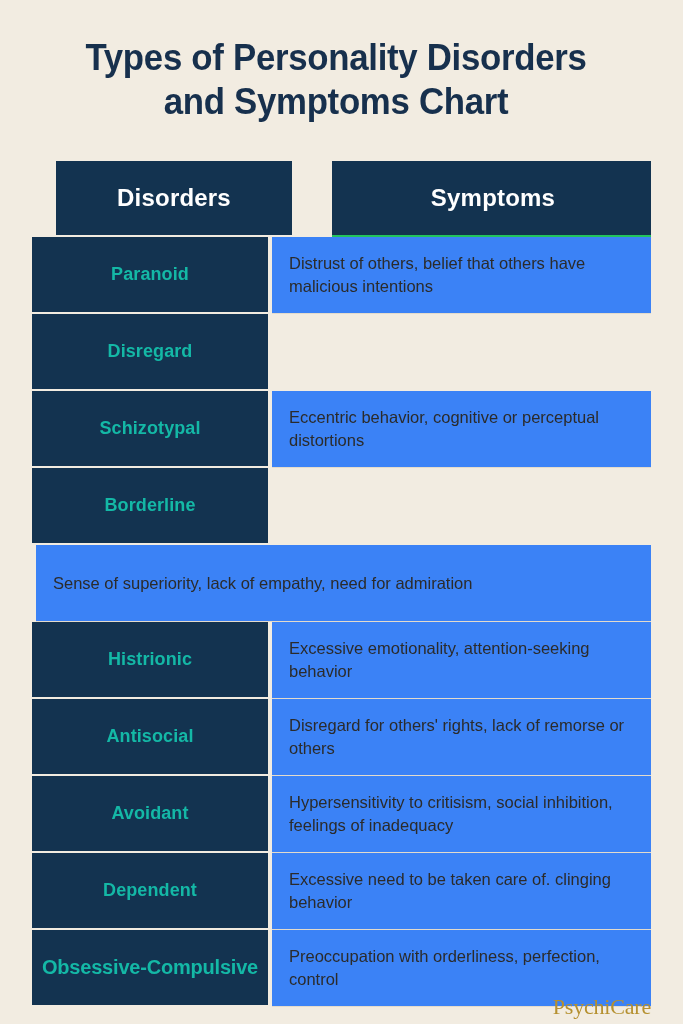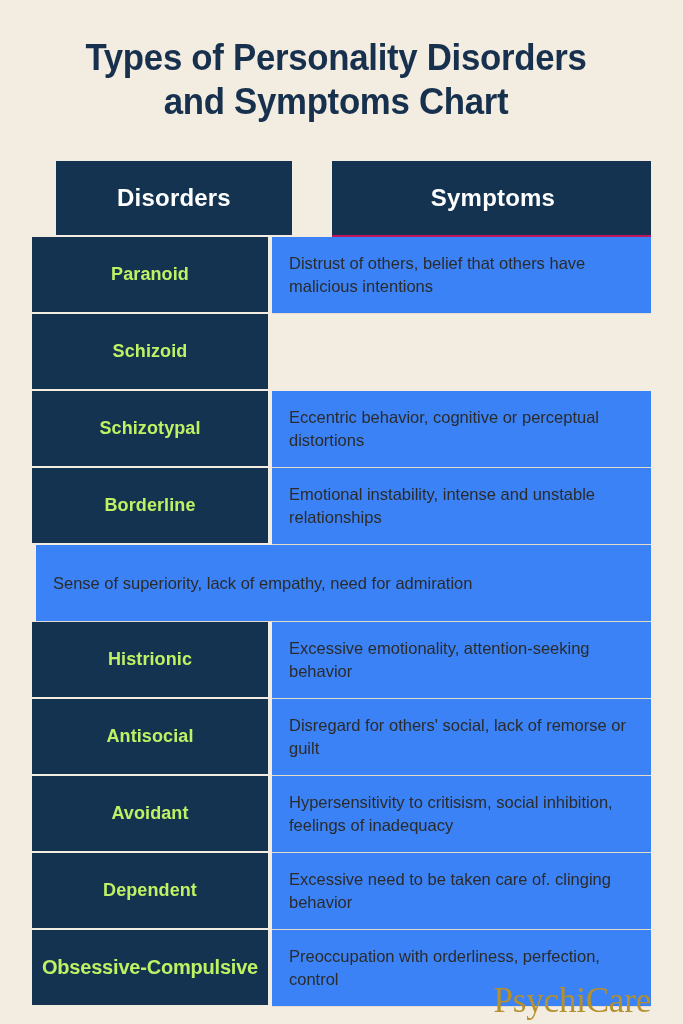--- a/index.html
+++ b/index.html
@@ -45,21 +45,21 @@
     display: flex;
     width: 100%;
     align-items: stretch;
   }
 
   
   .cell-left {
     width: 236px;
     flex: 0 0 236px;
     background: #133350;
-    color: #bef264;
+    color: #14b8a6;
     display: flex;
     align-items: center;
     justify-content: center;
     text-align: center;
     font-weight: bold;
     font-size: 18px;
     letter-spacing: 0.1px;
     border-bottom: 2px solid #f2ece1;
     padding: 0 4px;
   }
@@ -90,33 +90,33 @@
   .header-row .cell-right {
     background: #133350;
     color: #ffffff;
     font-weight: bold;
     font-size: 24px;
     justify-content: center;
     text-align: center;
     border-bottom: 2px solid #f2ece1;
     letter-spacing: 0.2px;
   }
-  .header-row .cell-right { border-bottom: 2px solid #be185d; margin-left: 36px; }
+  .header-row .cell-right { border-bottom: 2px solid #22c55e; margin-left: 36px; }
   .header-row .gutter { background: #f2ece1; }
   .header-row { height: 76px; padding-left: 24px; }
 
   .body-row { height: 77px; }
 
   
   .logo {
     position: absolute;
     right: 32px;
     bottom: 6px;
     font-family: "Liberation Serif", serif;
-    font-size: 35px;
+    font-size: 22px;
     color: #b5902f;
     letter-spacing: -0.2px;
     line-height: 1;
     z-index: 5;
   }
 </style>
 </head>
 <body>
 
 <div class="title-wrap">
@@ -132,51 +132,50 @@
     <div class="cell-right">Symptoms</div>
   </div>
 
   <div class="trow body-row">
     <div class="cell-left">Paranoid</div>
     <div class="gutter"></div>
     <div class="cell-right">Distrust of others, belief that others have malicious intentions</div>
   </div>
 
   <div class="trow body-row">
-    <div class="cell-left">Schizoid</div>
+    <div class="cell-left">Disregard</div>
     <div class="gutter"></div>
   </div>
 
   <div class="trow body-row">
     <div class="cell-left">Schizotypal</div>
     <div class="gutter"></div>
     <div class="cell-right">Eccentric behavior, cognitive or perceptual distortions</div>
   </div>
 
   <div class="trow body-row">
     <div class="cell-left">Borderline</div>
     <div class="gutter"></div>
-    <div class="cell-right">Emotional instability, intense and unstable relationships</div>
   </div>
 
   <div class="trow body-row">
     <div class="gutter"></div>
     <div class="cell-right">Sense of superiority, lack of empathy, need for admiration</div>
   </div>
 
   <div class="trow body-row">
     <div class="cell-left">Histrionic</div>
     <div class="gutter"></div>
     <div class="cell-right">Excessive emotionality, attention-seeking behavior</div>
   </div>
 
   <div class="trow body-row">
     <div class="cell-left">Antisocial</div>
     <div class="gutter"></div>
-    <div class="cell-right">Disregard for others' social, lack of remorse or guilt</div>
+    <div class="cell-right">Disregard for others' rights, lack of remorse or others</div>
   </div>
 
   <div class="trow body-row">
     <div class="cell-left">Avoidant</div>
     <div class="gutter"></div>
     <div class="cell-right">Hypersensitivity to critisism, social inhibition, feelings of inadequacy</div>
   </div>
 
   <div class="trow body-row">
     <div class="cell-left">Dependent</div>

